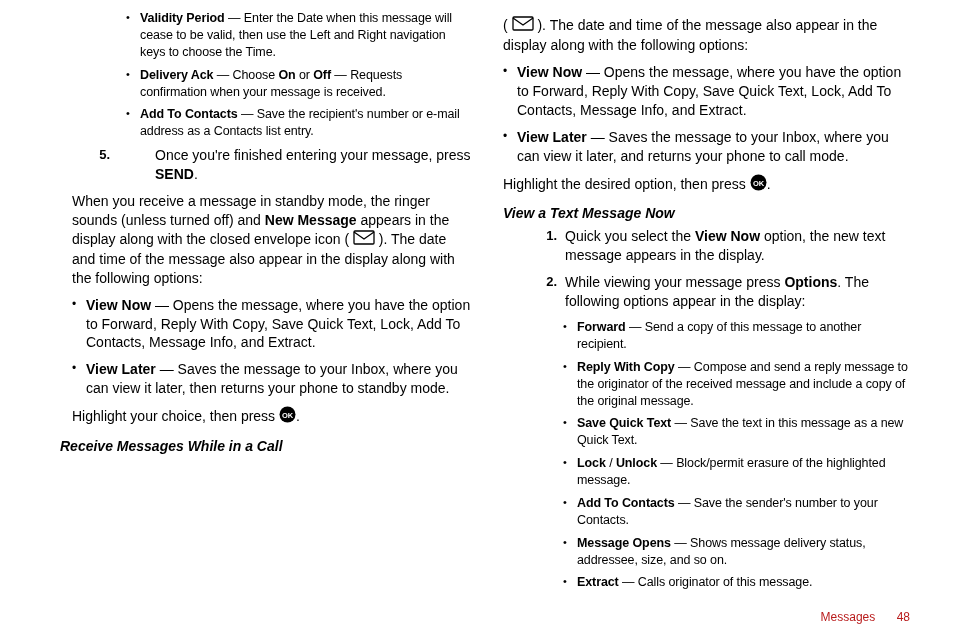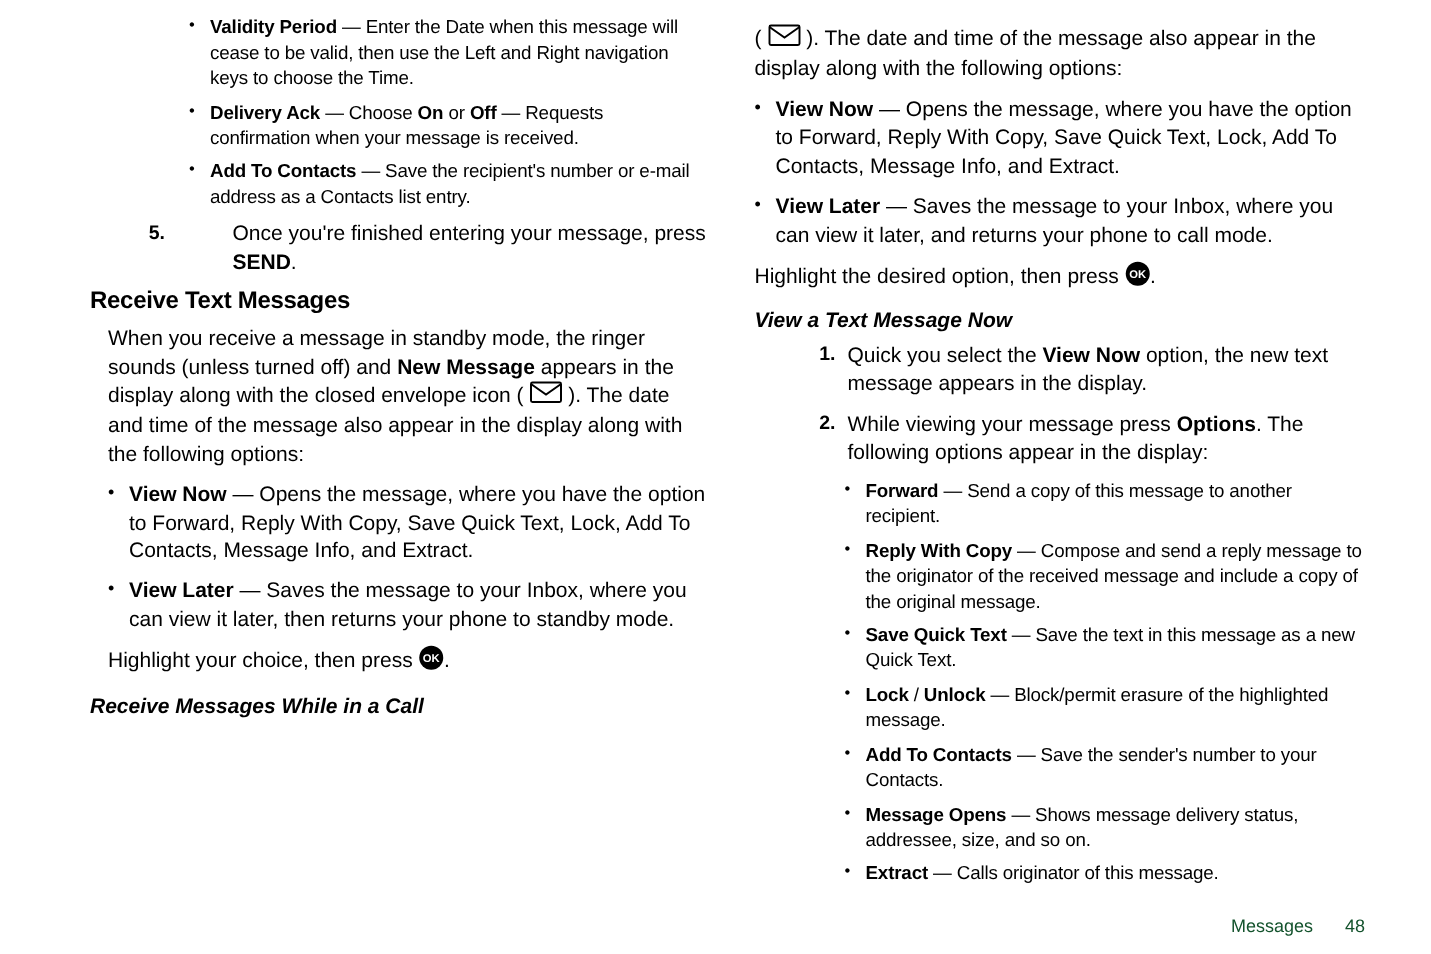--- a/index.html
+++ b/index.html
@@ -18,21 +18,21 @@
   }
   .col {
     flex: 1;
     min-width: 0;
   }
   .footer {
     position: absolute;
     bottom: 12px;
     right: 44px;
     font-size: 12px;
-    color: #14532d;
+    color: #b91c1c;
   }
   .footer .pagenum { margin-left: 18px; }
 
   .sub-bullets { margin-left: 66px; font-size: 12.5px; line-height: 1.35; }
   .sub-bullets .item { display: flex; margin-bottom: 6px; }
   .sub-bullets .dot { width: 14px; flex: none; font-size: 11px; }
   .sub-bullets .txt { flex: 1; }
 
   .top-bullets { margin-left: 12px; font-size: 14px; line-height: 1.35; }
   .top-bullets .item { display: flex; margin-bottom: 8px; }
@@ -90,21 +90,20 @@
       </div>
     </div>
 
     <div class="numlist">
       <div class="item">
         <div class="num">5.</div>
         <div class="txt"><span>Once you're finished entering your message, press </span><b>SEND</b><span>.</span></div>
       </div>
     </div>
 
-    <h2 class="section">Receive Text Messages</h2>
 
     <p class="body indent">
       <span>When you receive a message in standby mode, the ringer sounds (unless turned off) and </span><b>New Message</b><span> appears in the display along with the closed envelope icon ( </span><span class="icon-env"><svg width="22" height="15" viewBox="0 0 22 15">
             <rect x="1" y="1" width="20" height="13" rx="1" fill="#fff" stroke="#000" stroke-width="1.3"></rect>
             <path d="M1 2 L11 9 L21 2" fill="none" stroke="#000" stroke-width="1.3"></path>
           </svg></span><span> ). The date and time of the message also appear in the display along with the following options:</span>
     </p>
 
     <div class="top-bullets">
       <div class="item">

